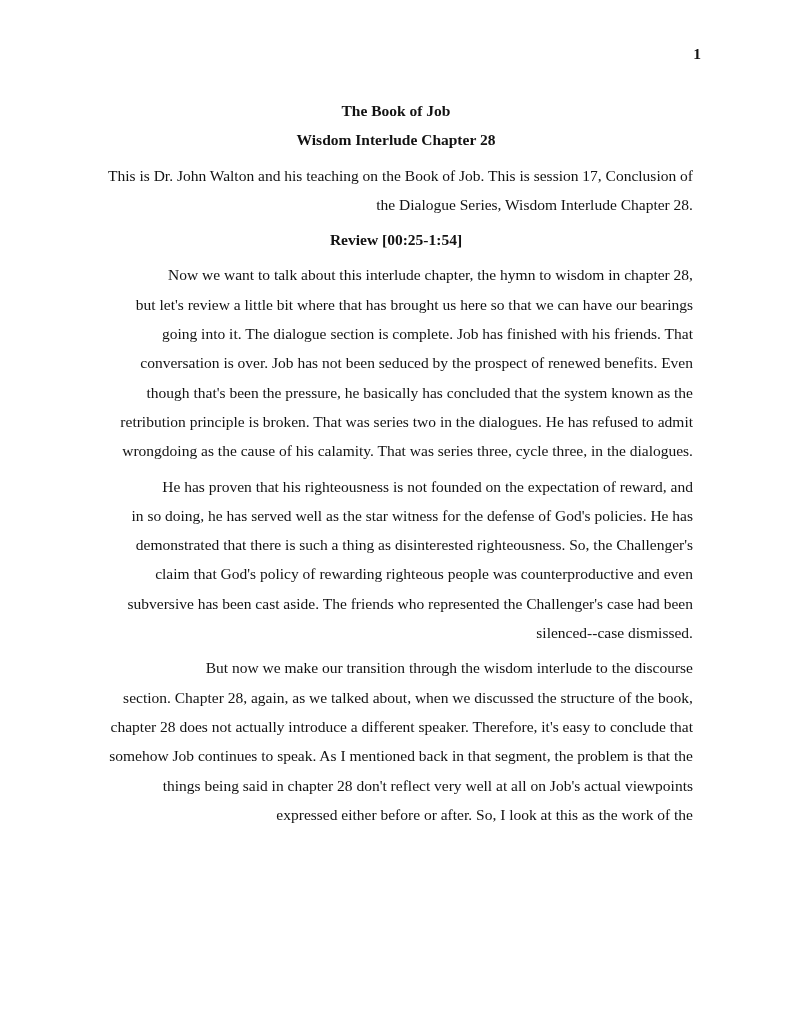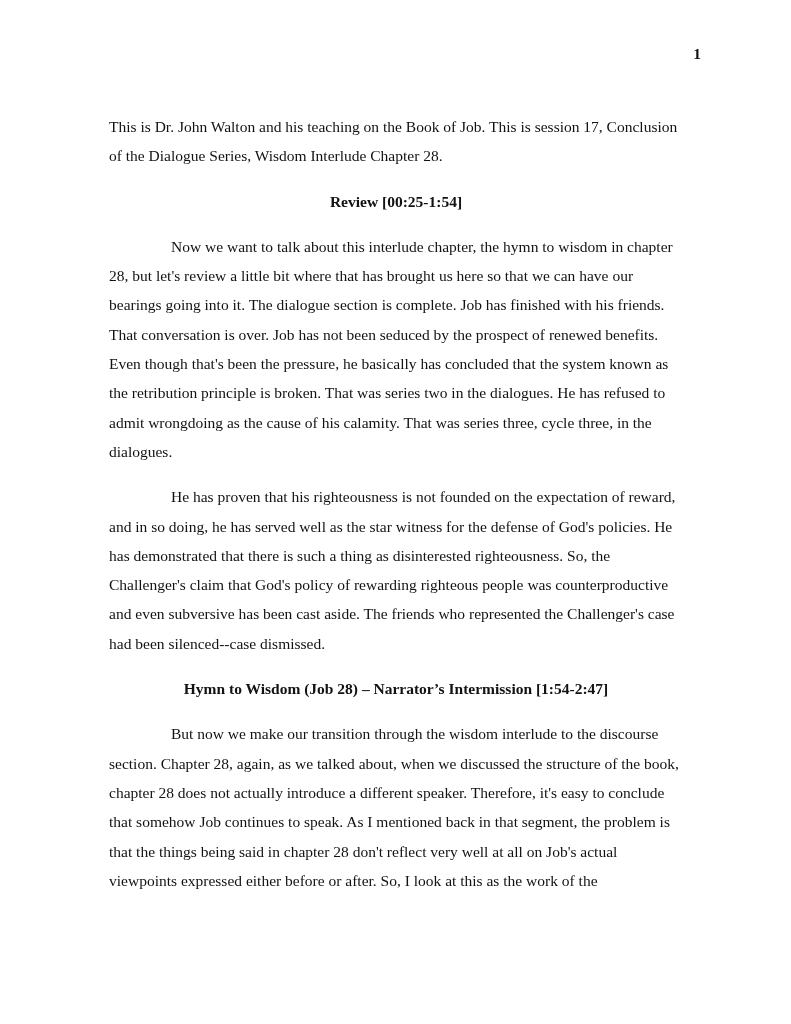--- a/index.html
+++ b/index.html
@@ -33,43 +33,44 @@
     line-height: 29.3px;
     text-align: left;
   }
   .title-line {
     text-align: center;
     font-weight: bold;
   }
   .heading {
     text-align: center;
     font-weight: bold;
-    margin-top: 12px;
   }
   .para {
-    margin: 16px;
+    margin: 6px;
     text-indent: 62px;
+    text-align: right;
   }
   .para.no-indent {
     text-indent: 0;
   }
 </style>
 </head>
 <body>
 
 <div class="page">
   <div class="page-number">1</div>
 
   <div class="content">
+    <div class="title-line">The Book of Job</div>
+    <div class="title-line">Wisdom Interlude Chapter 28</div>
 
     <p class="para no-indent">This is Dr. John Walton and his teaching on the Book of Job. This is session 17, Conclusion of the Dialogue Series, Wisdom Interlude Chapter 28.</p>
 
     <div class="heading">Review [00:25-1:54]</div>
 
     <p class="para">Now we want to talk about this interlude chapter, the hymn to wisdom in chapter 28, but let's review a little bit where that has brought us here so that we can have our bearings going into it. The dialogue section is complete. Job has finished with his friends. That conversation is over. Job has not been seduced by the prospect of renewed benefits. Even though that's been the pressure, he basically has concluded that the system known as the retribution principle is broken. That was series two in the dialogues. He has refused to admit wrongdoing as the cause of his calamity. That was series three, cycle three, in the dialogues.</p>
 
     <p class="para">He has proven that his righteousness is not founded on the expectation of reward, and in so doing, he has served well as the star witness for the defense of God's policies. He has demonstrated that there is such a thing as disinterested righteousness. So, the Challenger's claim that God's policy of rewarding righteous people was counterproductive and even subversive has been cast aside. The friends who represented the Challenger's case had been silenced--case dismissed.</p>
 
-    <div class="heading">Hymn to Wisdom (Job 28) – Narrator’s Intermission [1:54-2:47]</div>
 
     <p class="para">But now we make our transition through the wisdom interlude to the discourse section. Chapter 28, again, as we talked about, when we discussed the structure of the book, chapter 28 does not actually introduce a different speaker. Therefore, it's easy to conclude that somehow Job continues to speak. As I mentioned back in that segment, the problem is that the things being said in chapter 28 don't reflect very well at all on Job's actual viewpoints expressed either before or after. So, I look at this as the work of the</p>
   </div>
 </div>
 
 </body></html>

